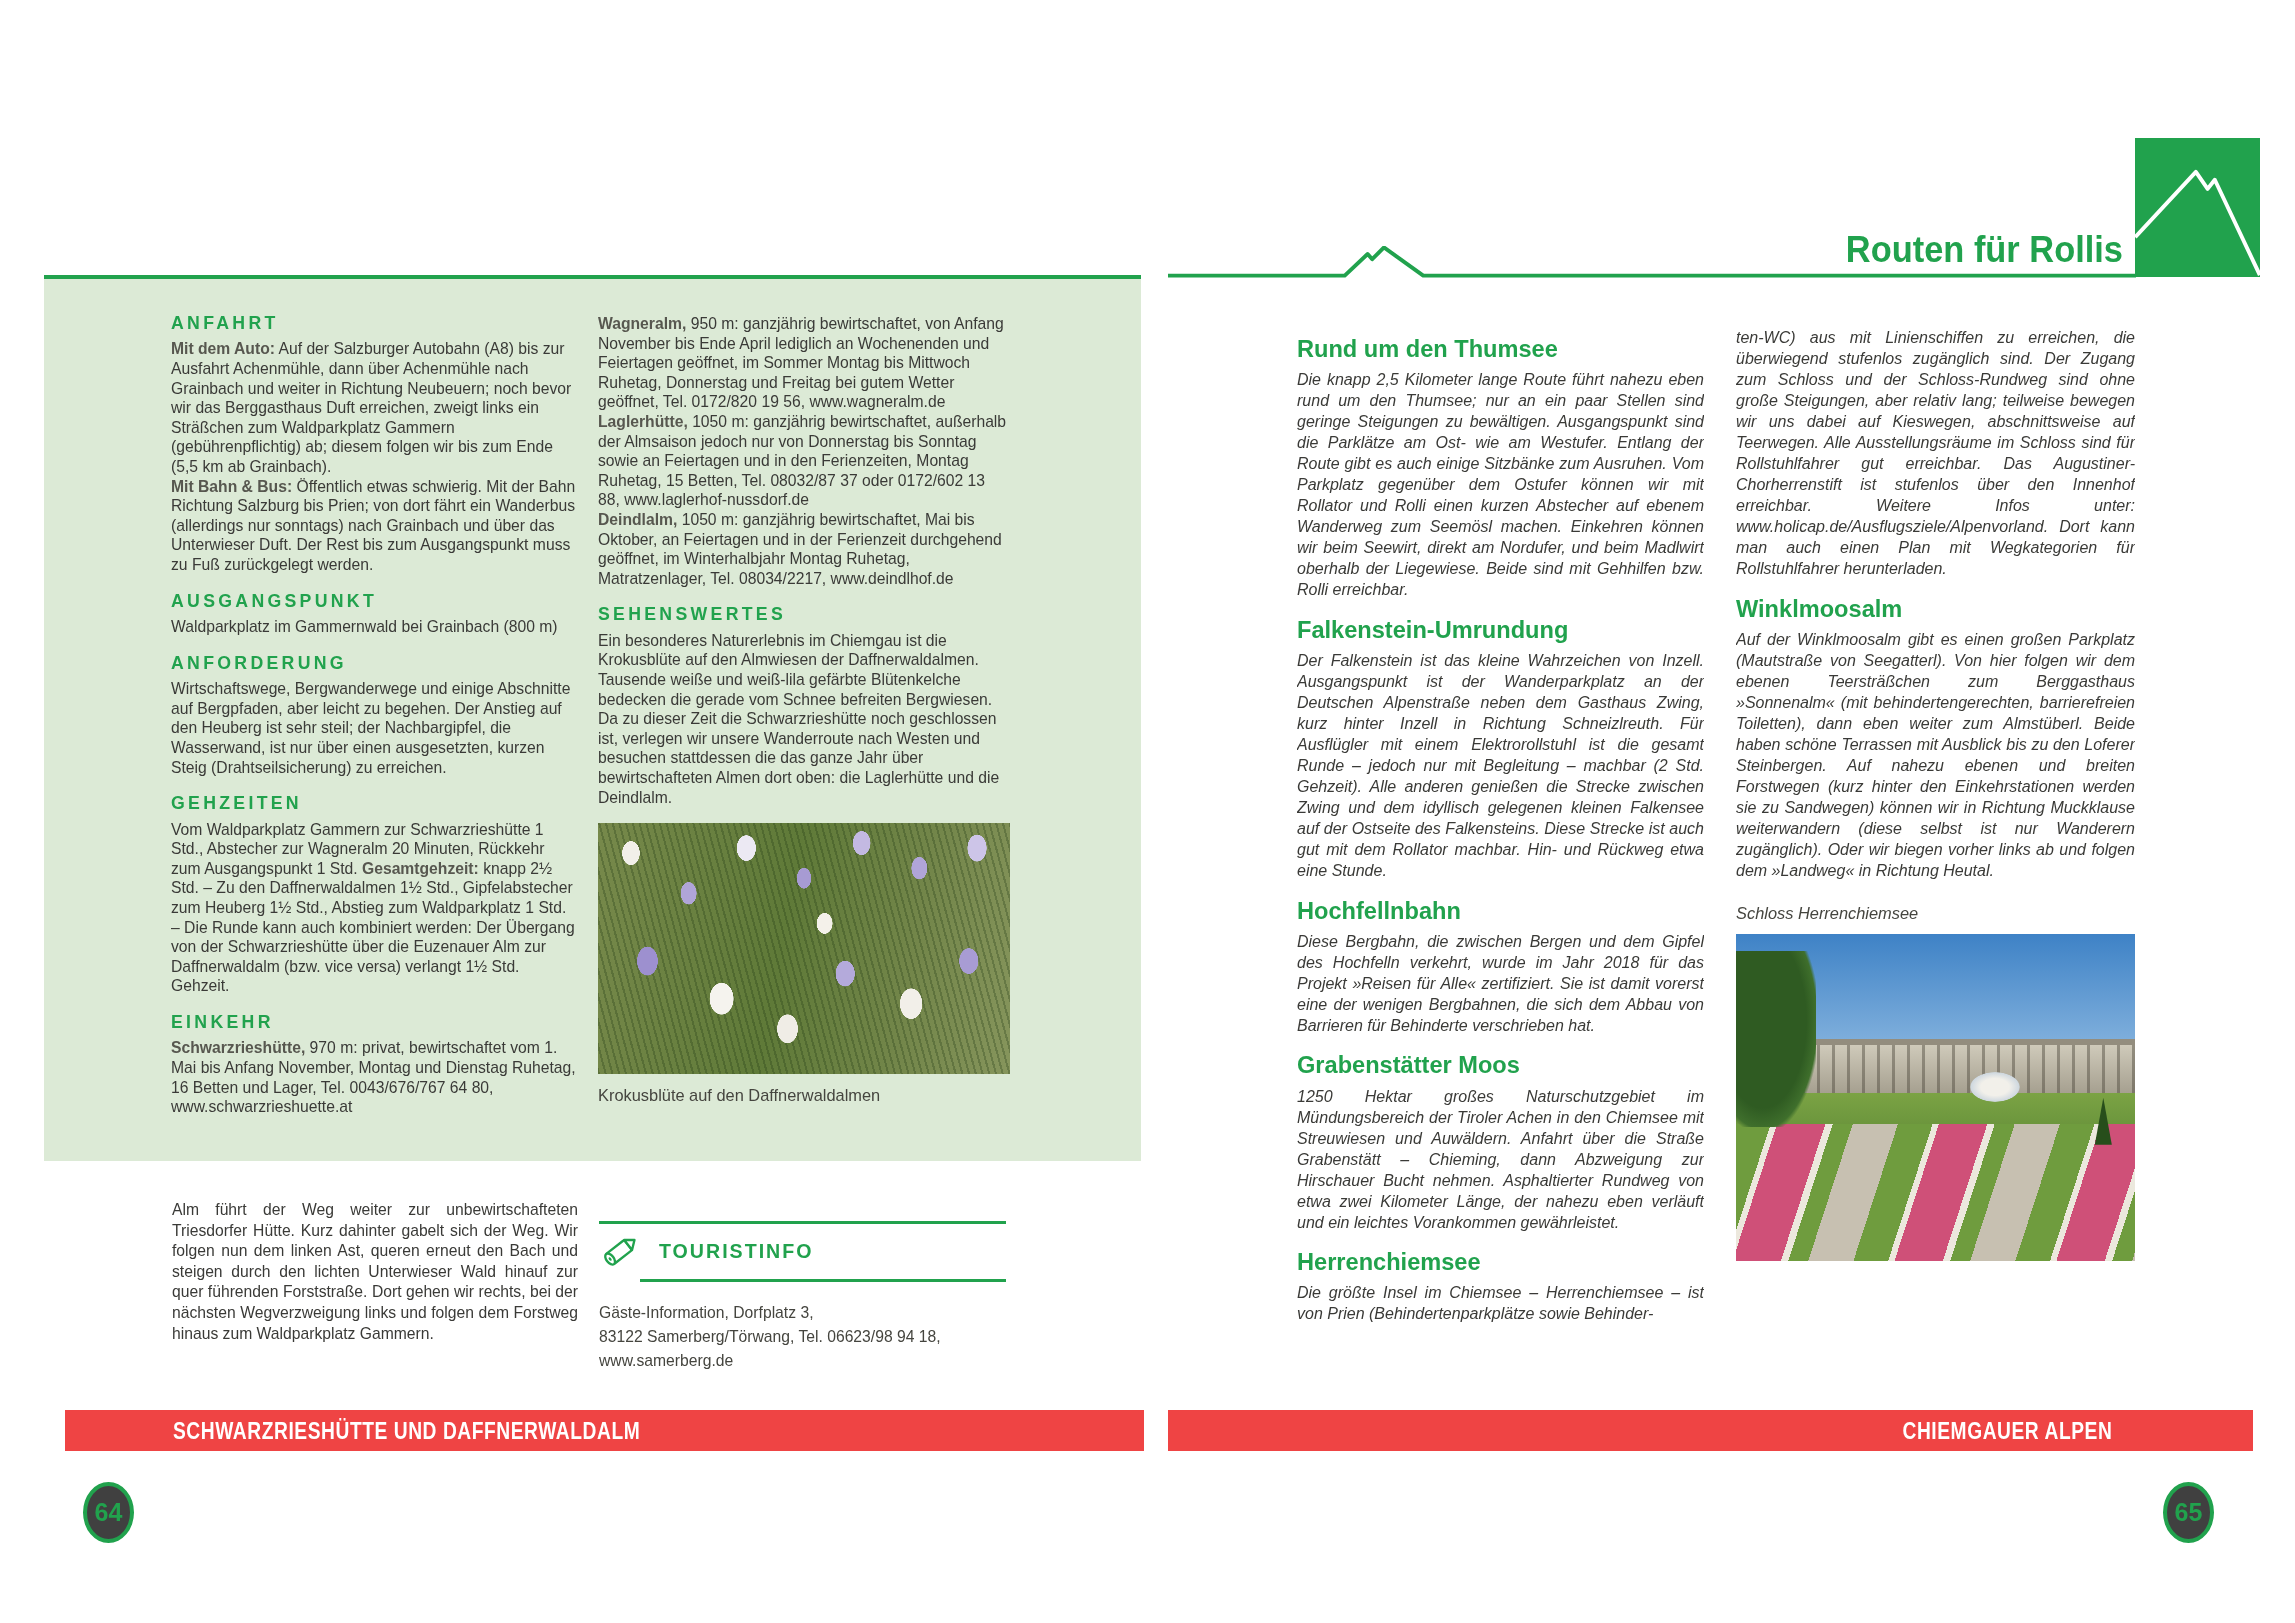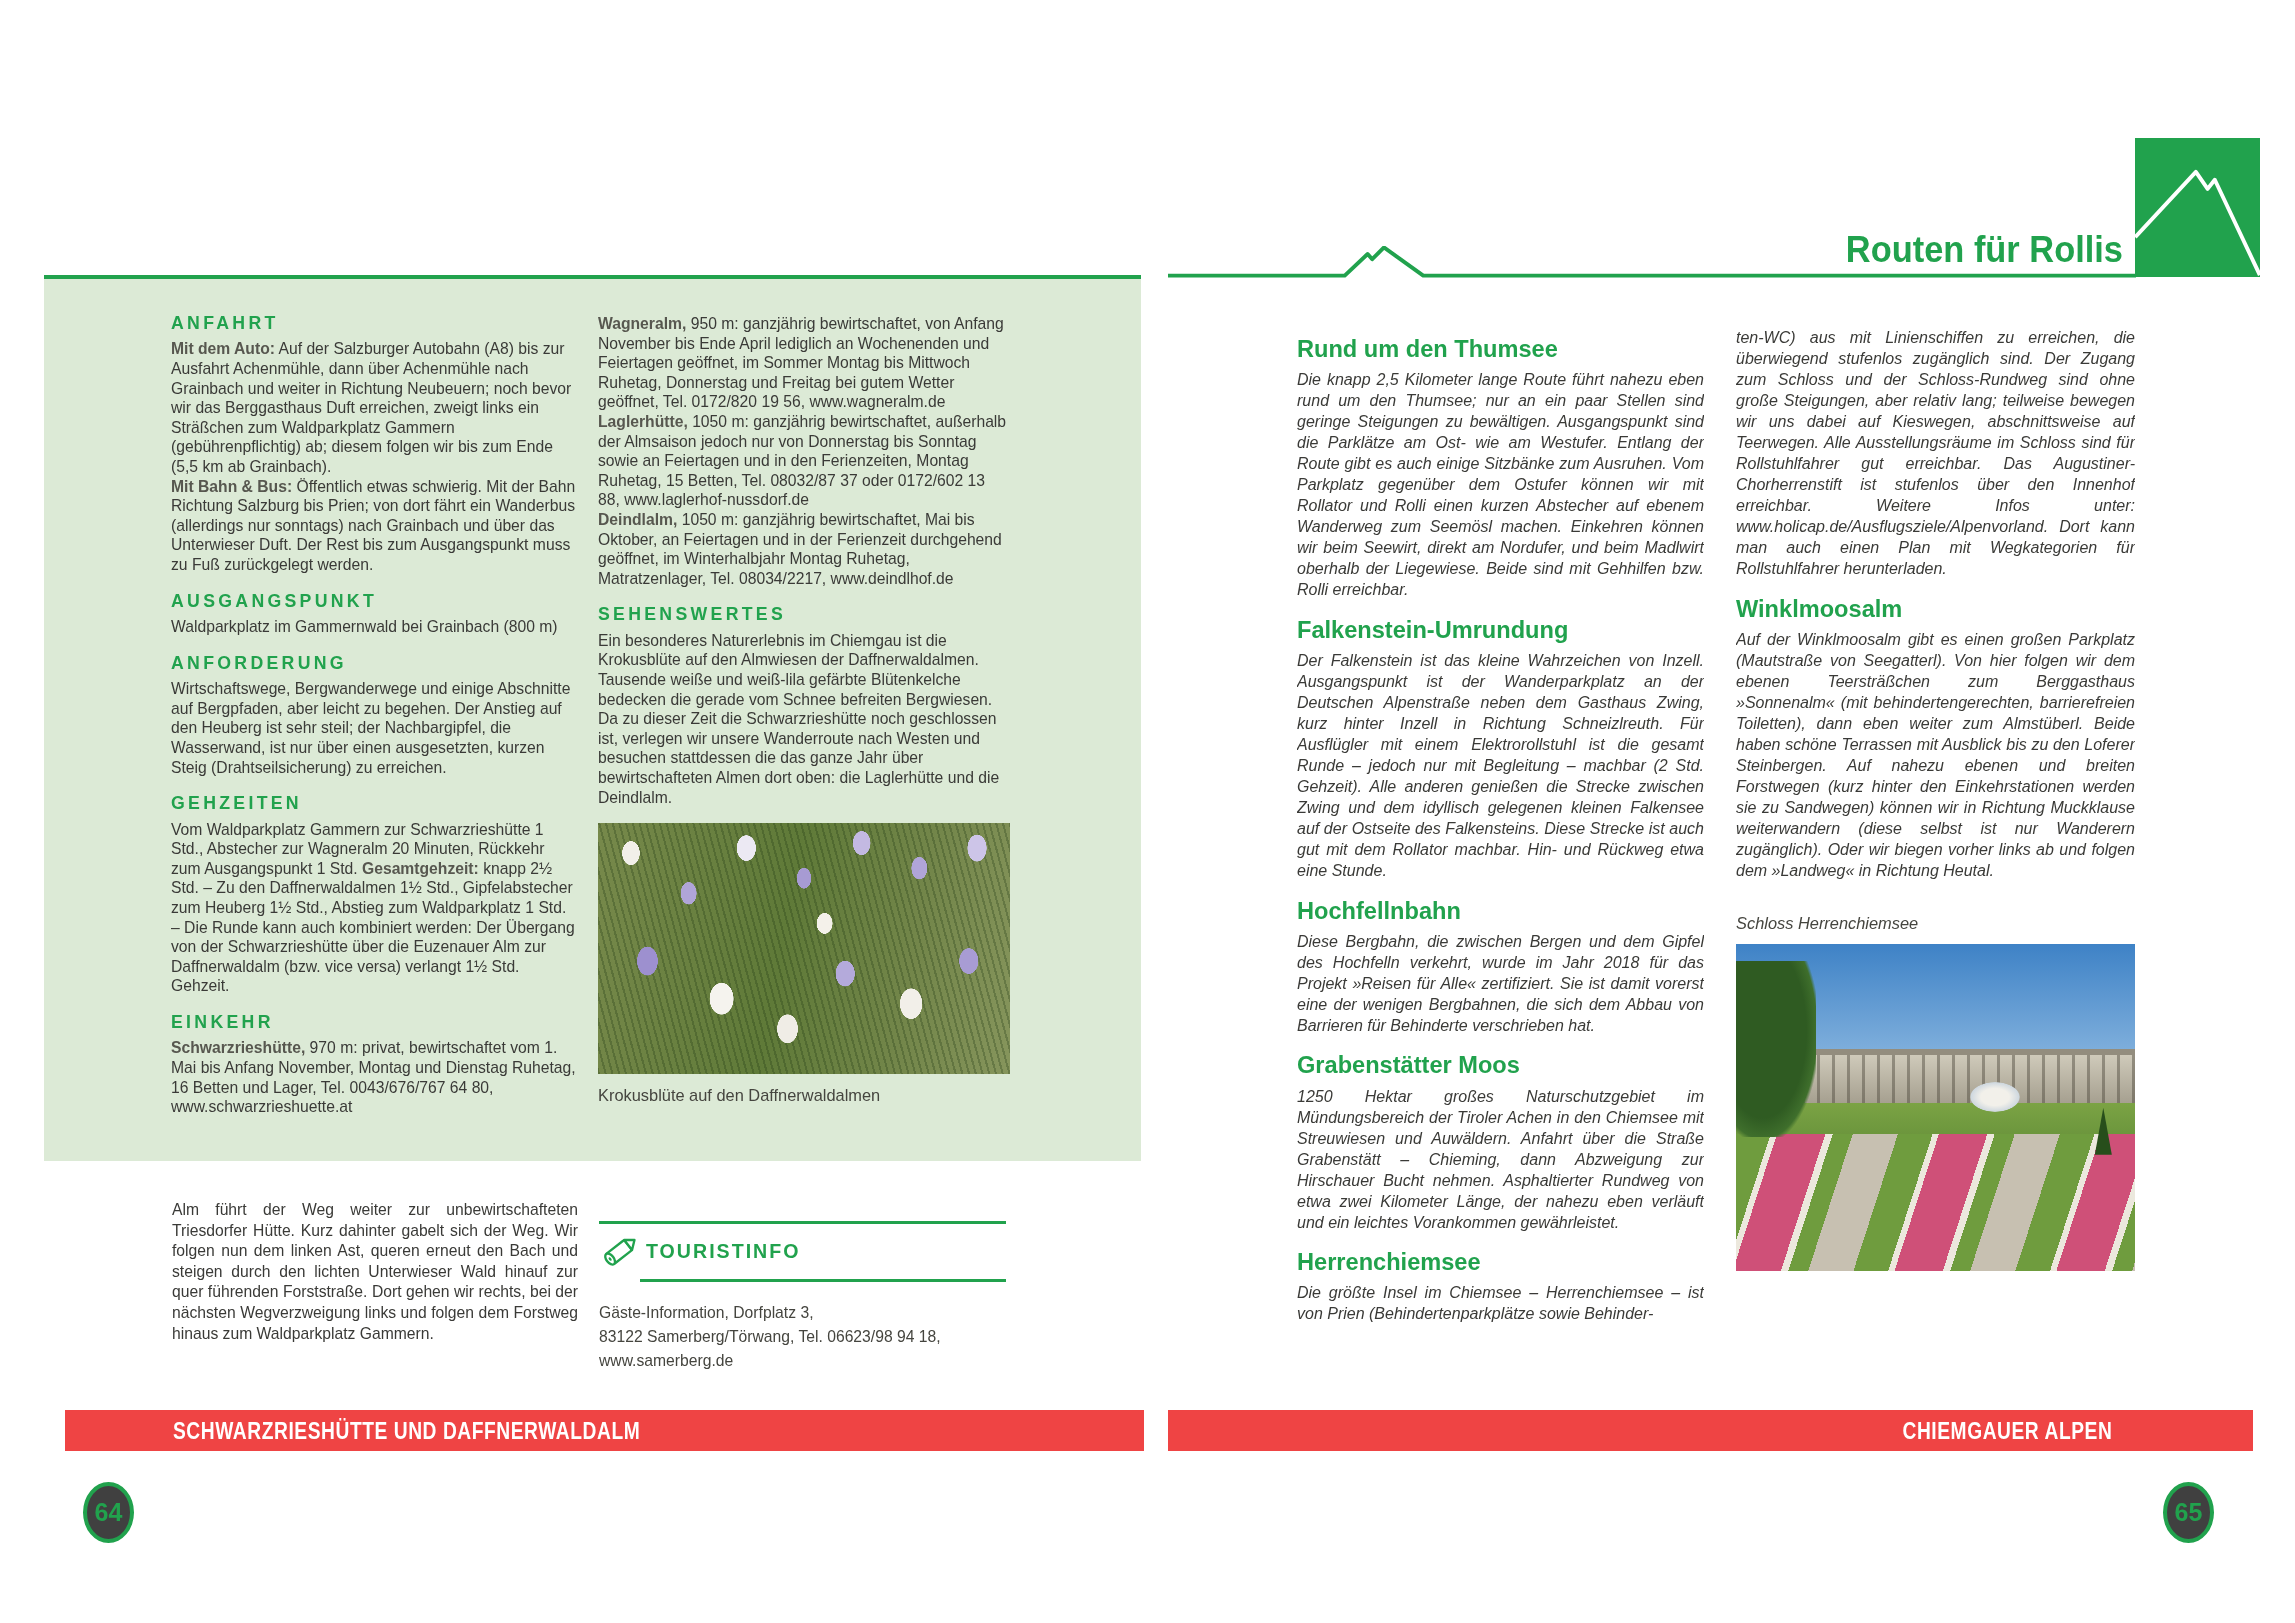--- a/index.html
+++ b/index.html
@@ -43,21 +43,21 @@
       radial-gradient(5.2px 5.2px  at 76% 74%, #e2b23c 70%, transparent 75%),
       repeating-linear-gradient(75deg, rgba(30,55,18,.28) 0 2px, transparent 2px 6.5px),
       linear-gradient(100deg,#77894b,#5f7a38 45%,#73864a 75%,#86955c);}
   .crocus-caption{margin-top:11.8px;}
 
   .cont-para{position:absolute;left:172px;top:1200px;width:406px;
              font-size:15.7px;line-height:20.6px;text-align:justify;}
 
   .touristinfo{position:absolute;left:599px;top:1221px;width:407px;}
   .ti-rule-top{height:2.6px;background:#21a24d;}
-  .ti-head{display:flex;align-items:center;gap:4px;margin:7.9px 0 6.5px;height:41px;}
+  .ti-head{display:flex;align-items:center;gap:17px;margin:7.9px 0 6.5px;height:41px;}
   .ti-title{color:#21a24d;font-weight:bold;font-size:19.6px;letter-spacing:2px;}
   .ti-rule-bottom{height:2.6px;background:#21a24d;margin-left:41px;}
   .ti-body{margin-top:19.6px;font-size:15.7px;line-height:24px;color:#45453f;}
 
   
   .bar{position:absolute;top:1410px;height:41px;background:#ef4444;color:#fff;
        display:flex;align-items:center;box-sizing:border-box;}
   .bar-left{left:65px;width:1079px;padding-left:108px;}
   .bar-right{left:1168px;width:1085px;justify-content:flex-end;padding-right:141px;}
   .bar-label{font-size:24px;font-weight:bold;letter-spacing:0.7px;white-space:nowrap;
@@ -78,21 +78,21 @@
   .corner-box{position:absolute;left:2135px;top:138px;width:125px;height:139px;
               background:#21a24d;}
 
   
   .rp-col{position:absolute;top:327px;font-size:16px;line-height:21px;}
   .rp-col1{left:1297px;width:407px;height:1079px;overflow:hidden;}
   .rp-col2{left:1736px;width:399px;height:1083px;overflow:hidden;}
   .rp-heading{color:#21a24d;font-size:23.6px;font-weight:bold;margin:19.6px 0 9.2px;}
   .rp-col .rp-heading:first-child{margin-top:12px;}
   .rp-col p{text-align:justify;font-style:italic;}
-  .photo-caption{margin-top:32px;text-align:left;}
+  .photo-caption{margin-top:22px;text-align:left;}
 
   .palace-photo{position:relative;width:520px;height:327px;margin-top:10.5px;overflow:hidden;}
   .pp-sky{position:absolute;left:0;top:0;right:0;height:36%;
           background:linear-gradient(#3e82c6,#85b3de);}
   .pp-facade{position:absolute;top:32%;left:7%;right:0;height:17%;
      background:repeating-linear-gradient(90deg, rgba(75,70,58,.45) 0 3.3px, transparent 3.3px 15px),
                 linear-gradient(#cfcaba,#a59f8f);
      border-top:6.5px solid #938d7e;box-sizing:border-box;}
   .pp-lawn{position:absolute;top:48.5%;left:0;right:0;height:11%;
            background:linear-gradient(#7ba344,#6a943c);}

